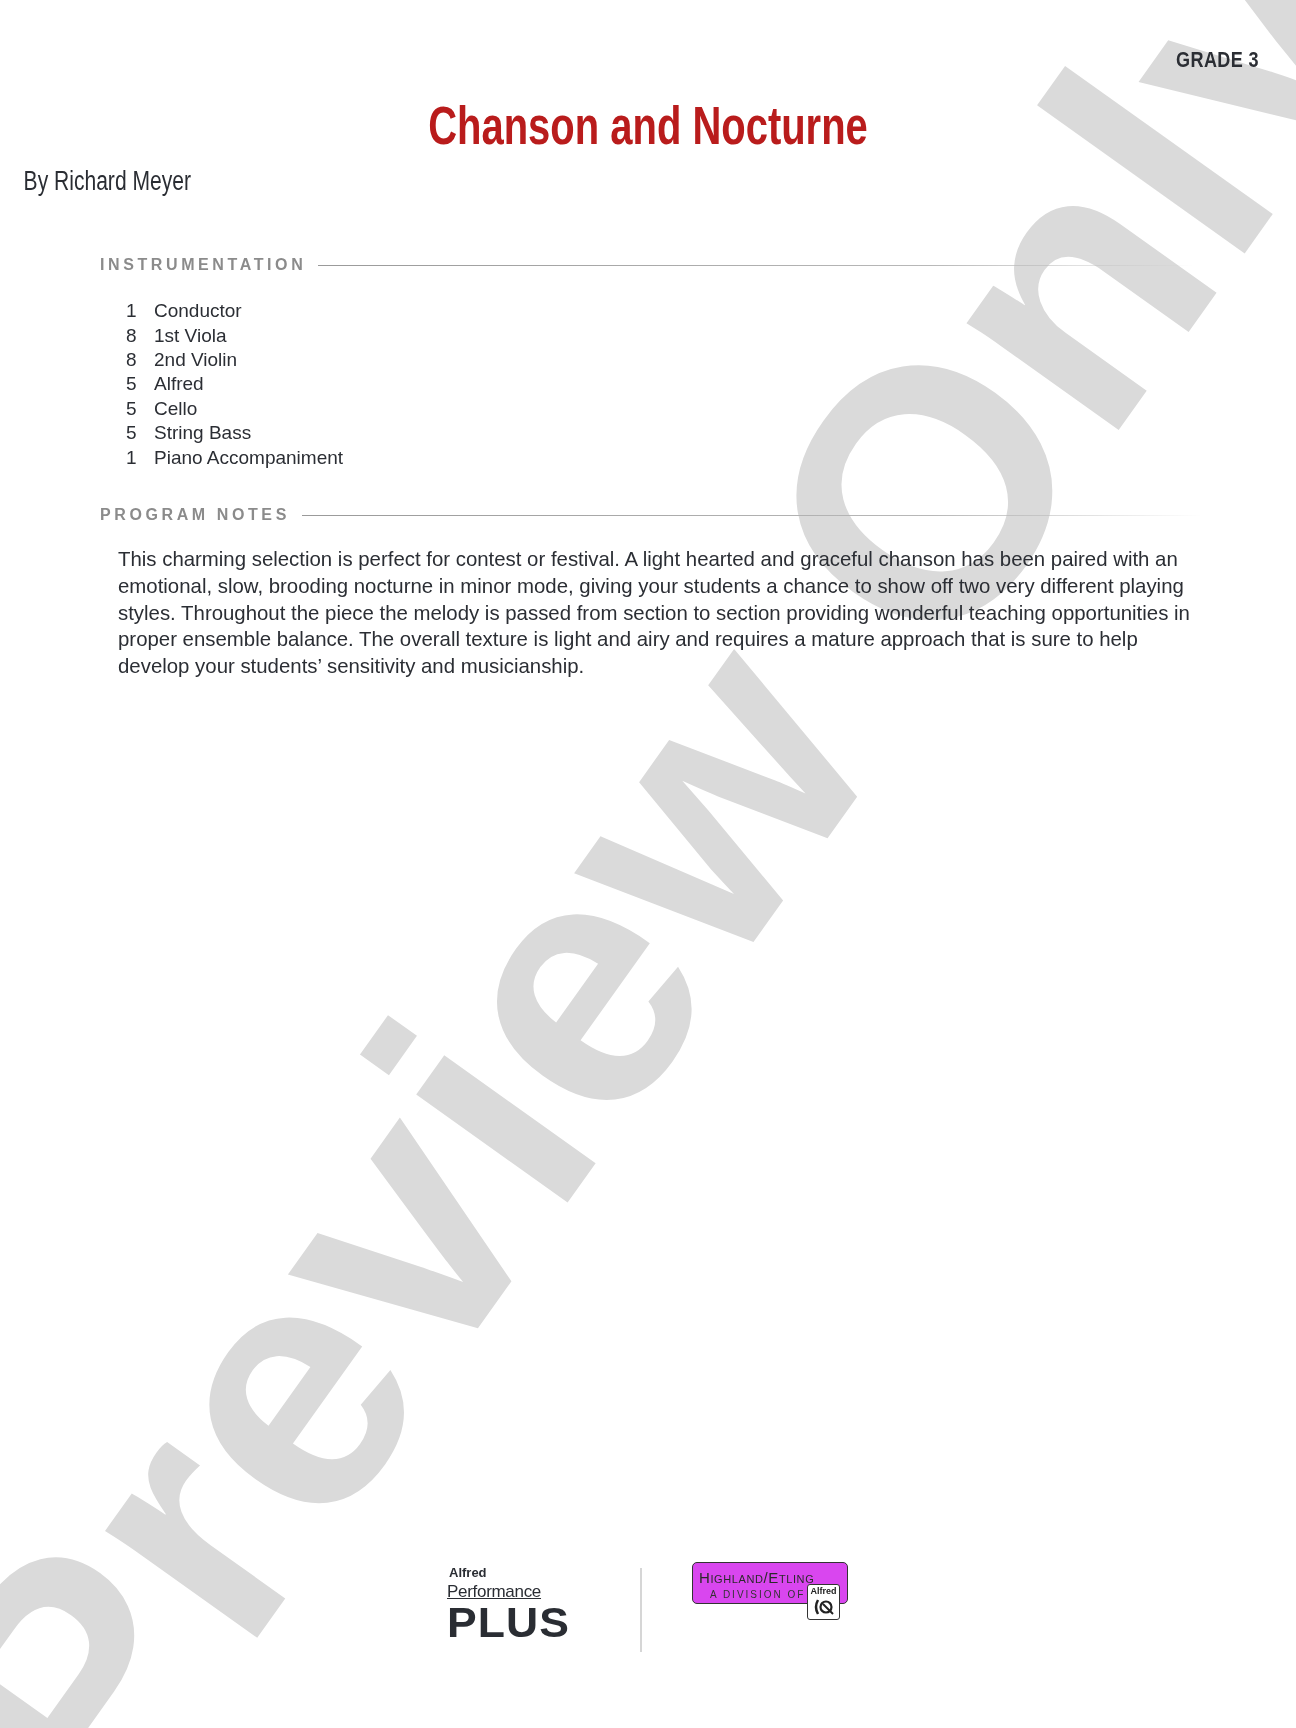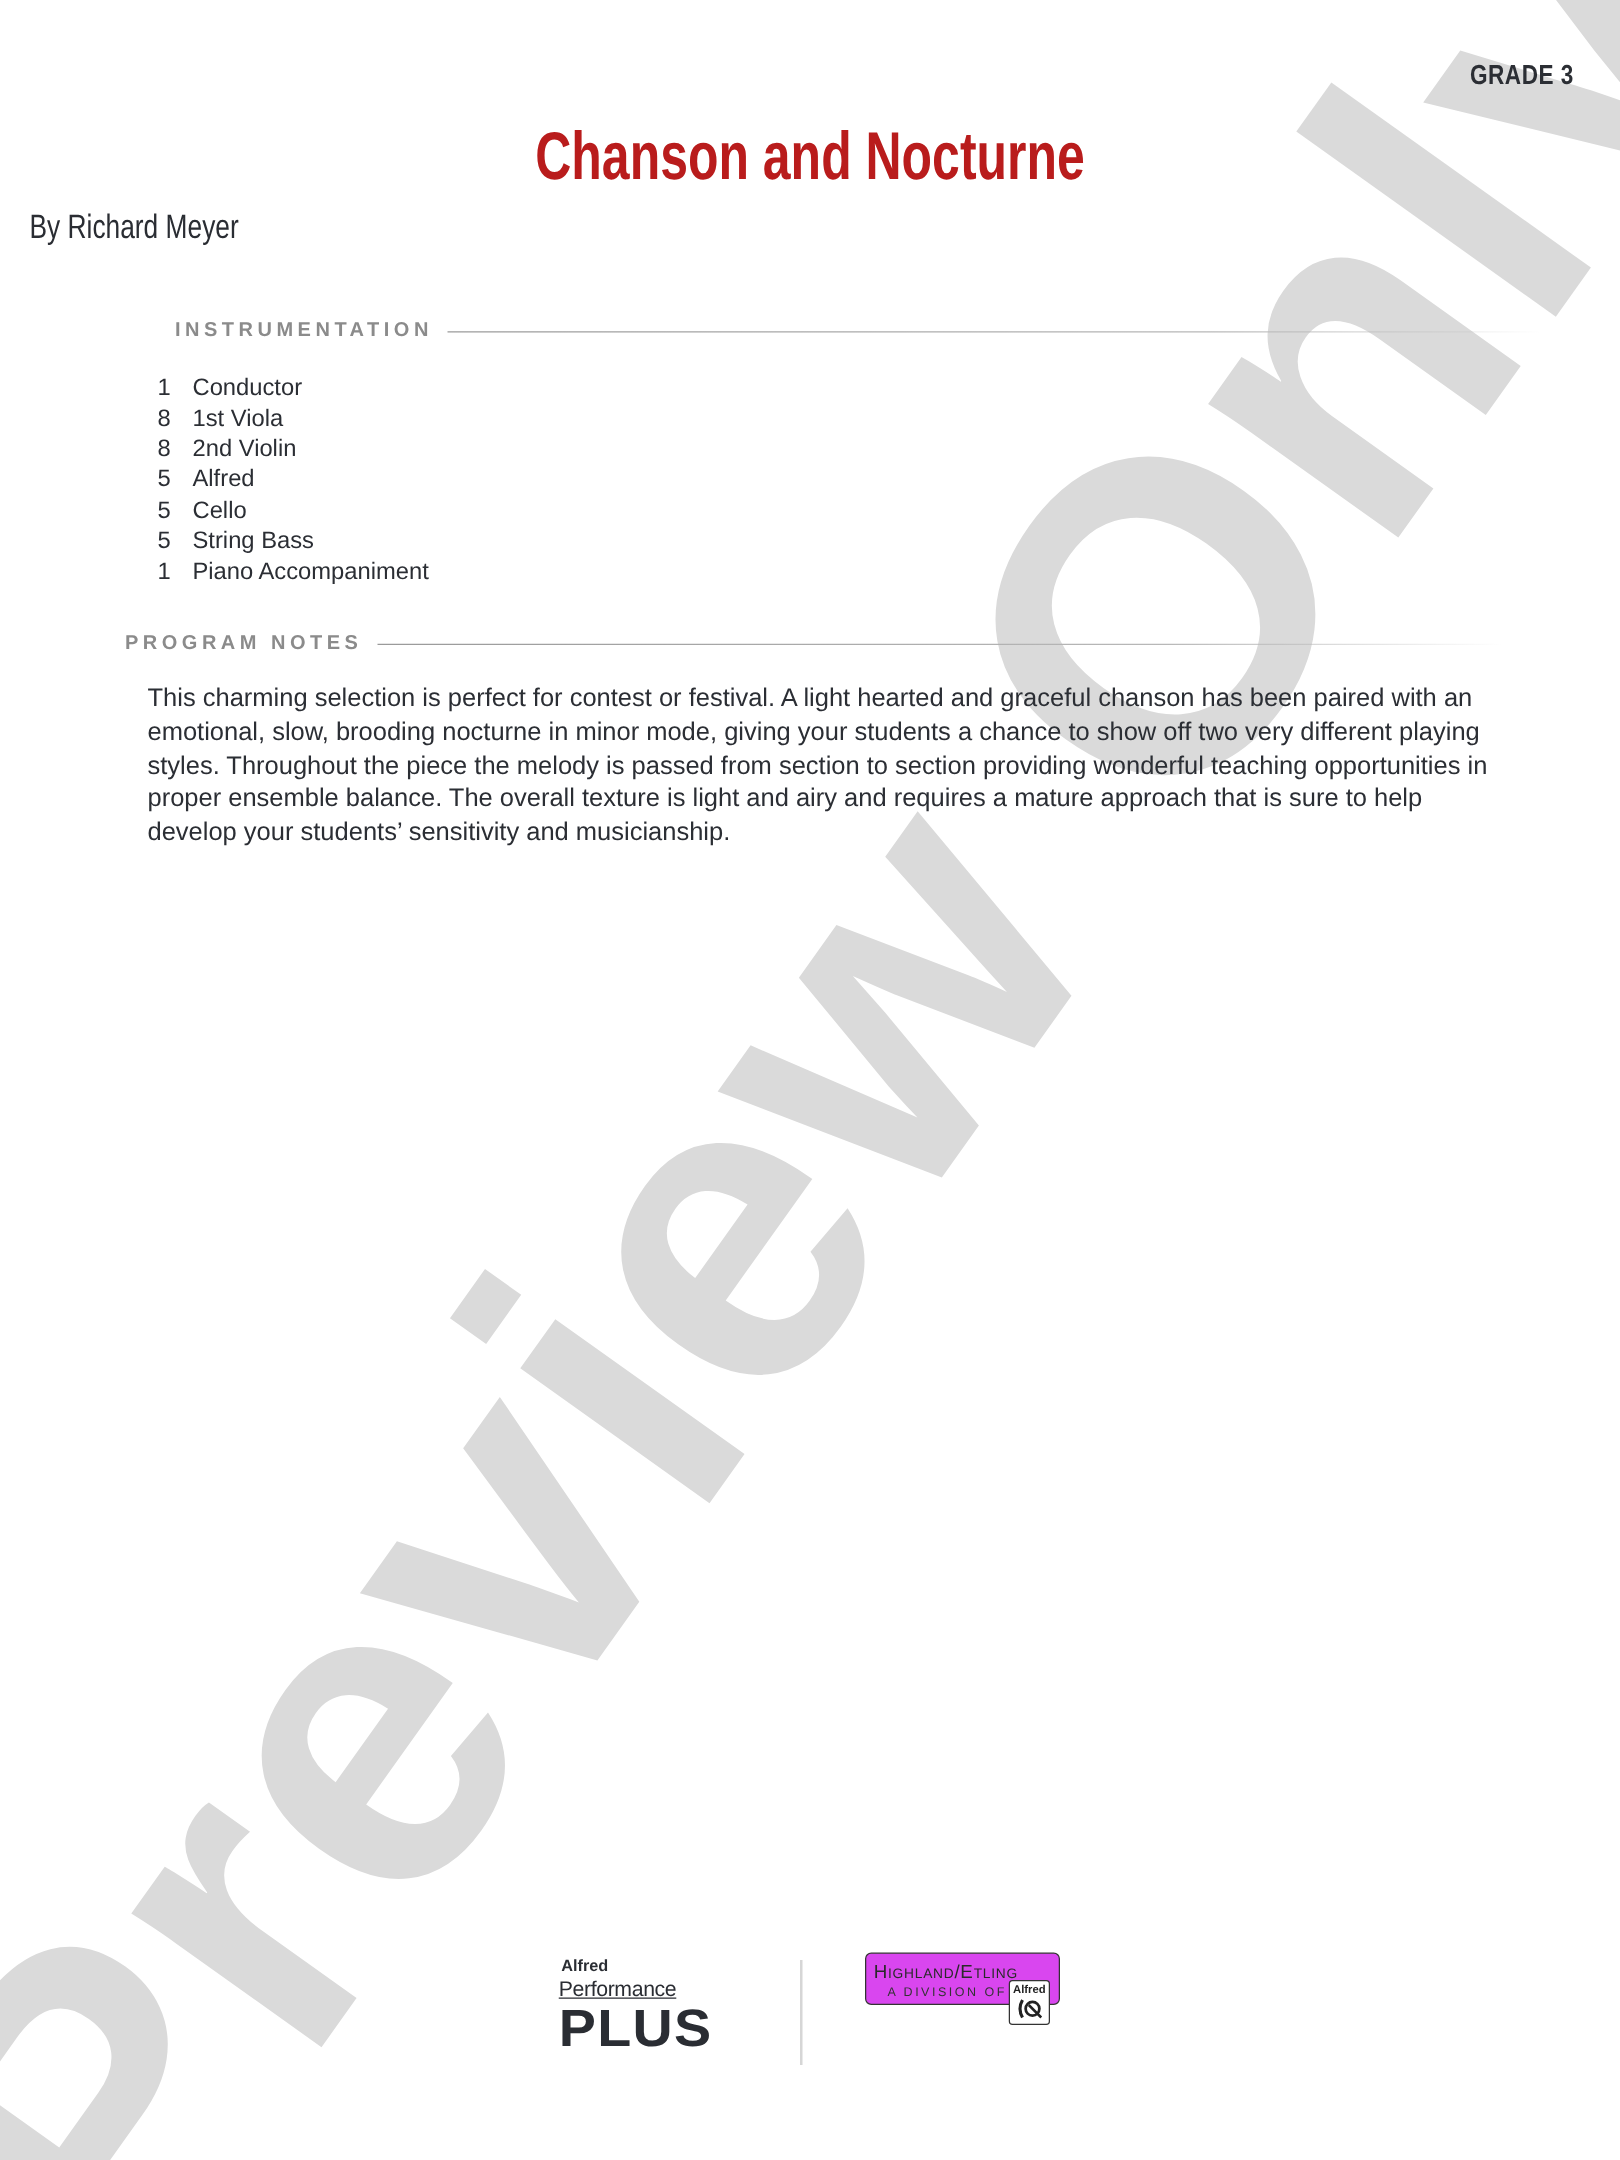--- a/index.html
+++ b/index.html
@@ -62,21 +62,21 @@
 
 <div class="page">
 
   <div class="watermark">Preview Only</div>
 
   <div class="grade">GRADE 3</div>
 
   <div class="title"><span>Chanson and Nocturne</span></div>
   <div class="subtitle"><span>By Richard Meyer</span></div>
 
-  <div class="section-head" style="top:255px;margin-left:40px;">
+  <div class="section-head" style="top:255px;">
     <span class="section-label">INSTRUMENTATION</span>
     <span class="section-rule" style="width:875px;"></span>
   </div>
 
   <div class="instr-list">
     <div class="instr-row">
       <span class="instr-num">1</span>
       <span class="instr-name">Conductor</span>
     </div>
     <div class="instr-row">

